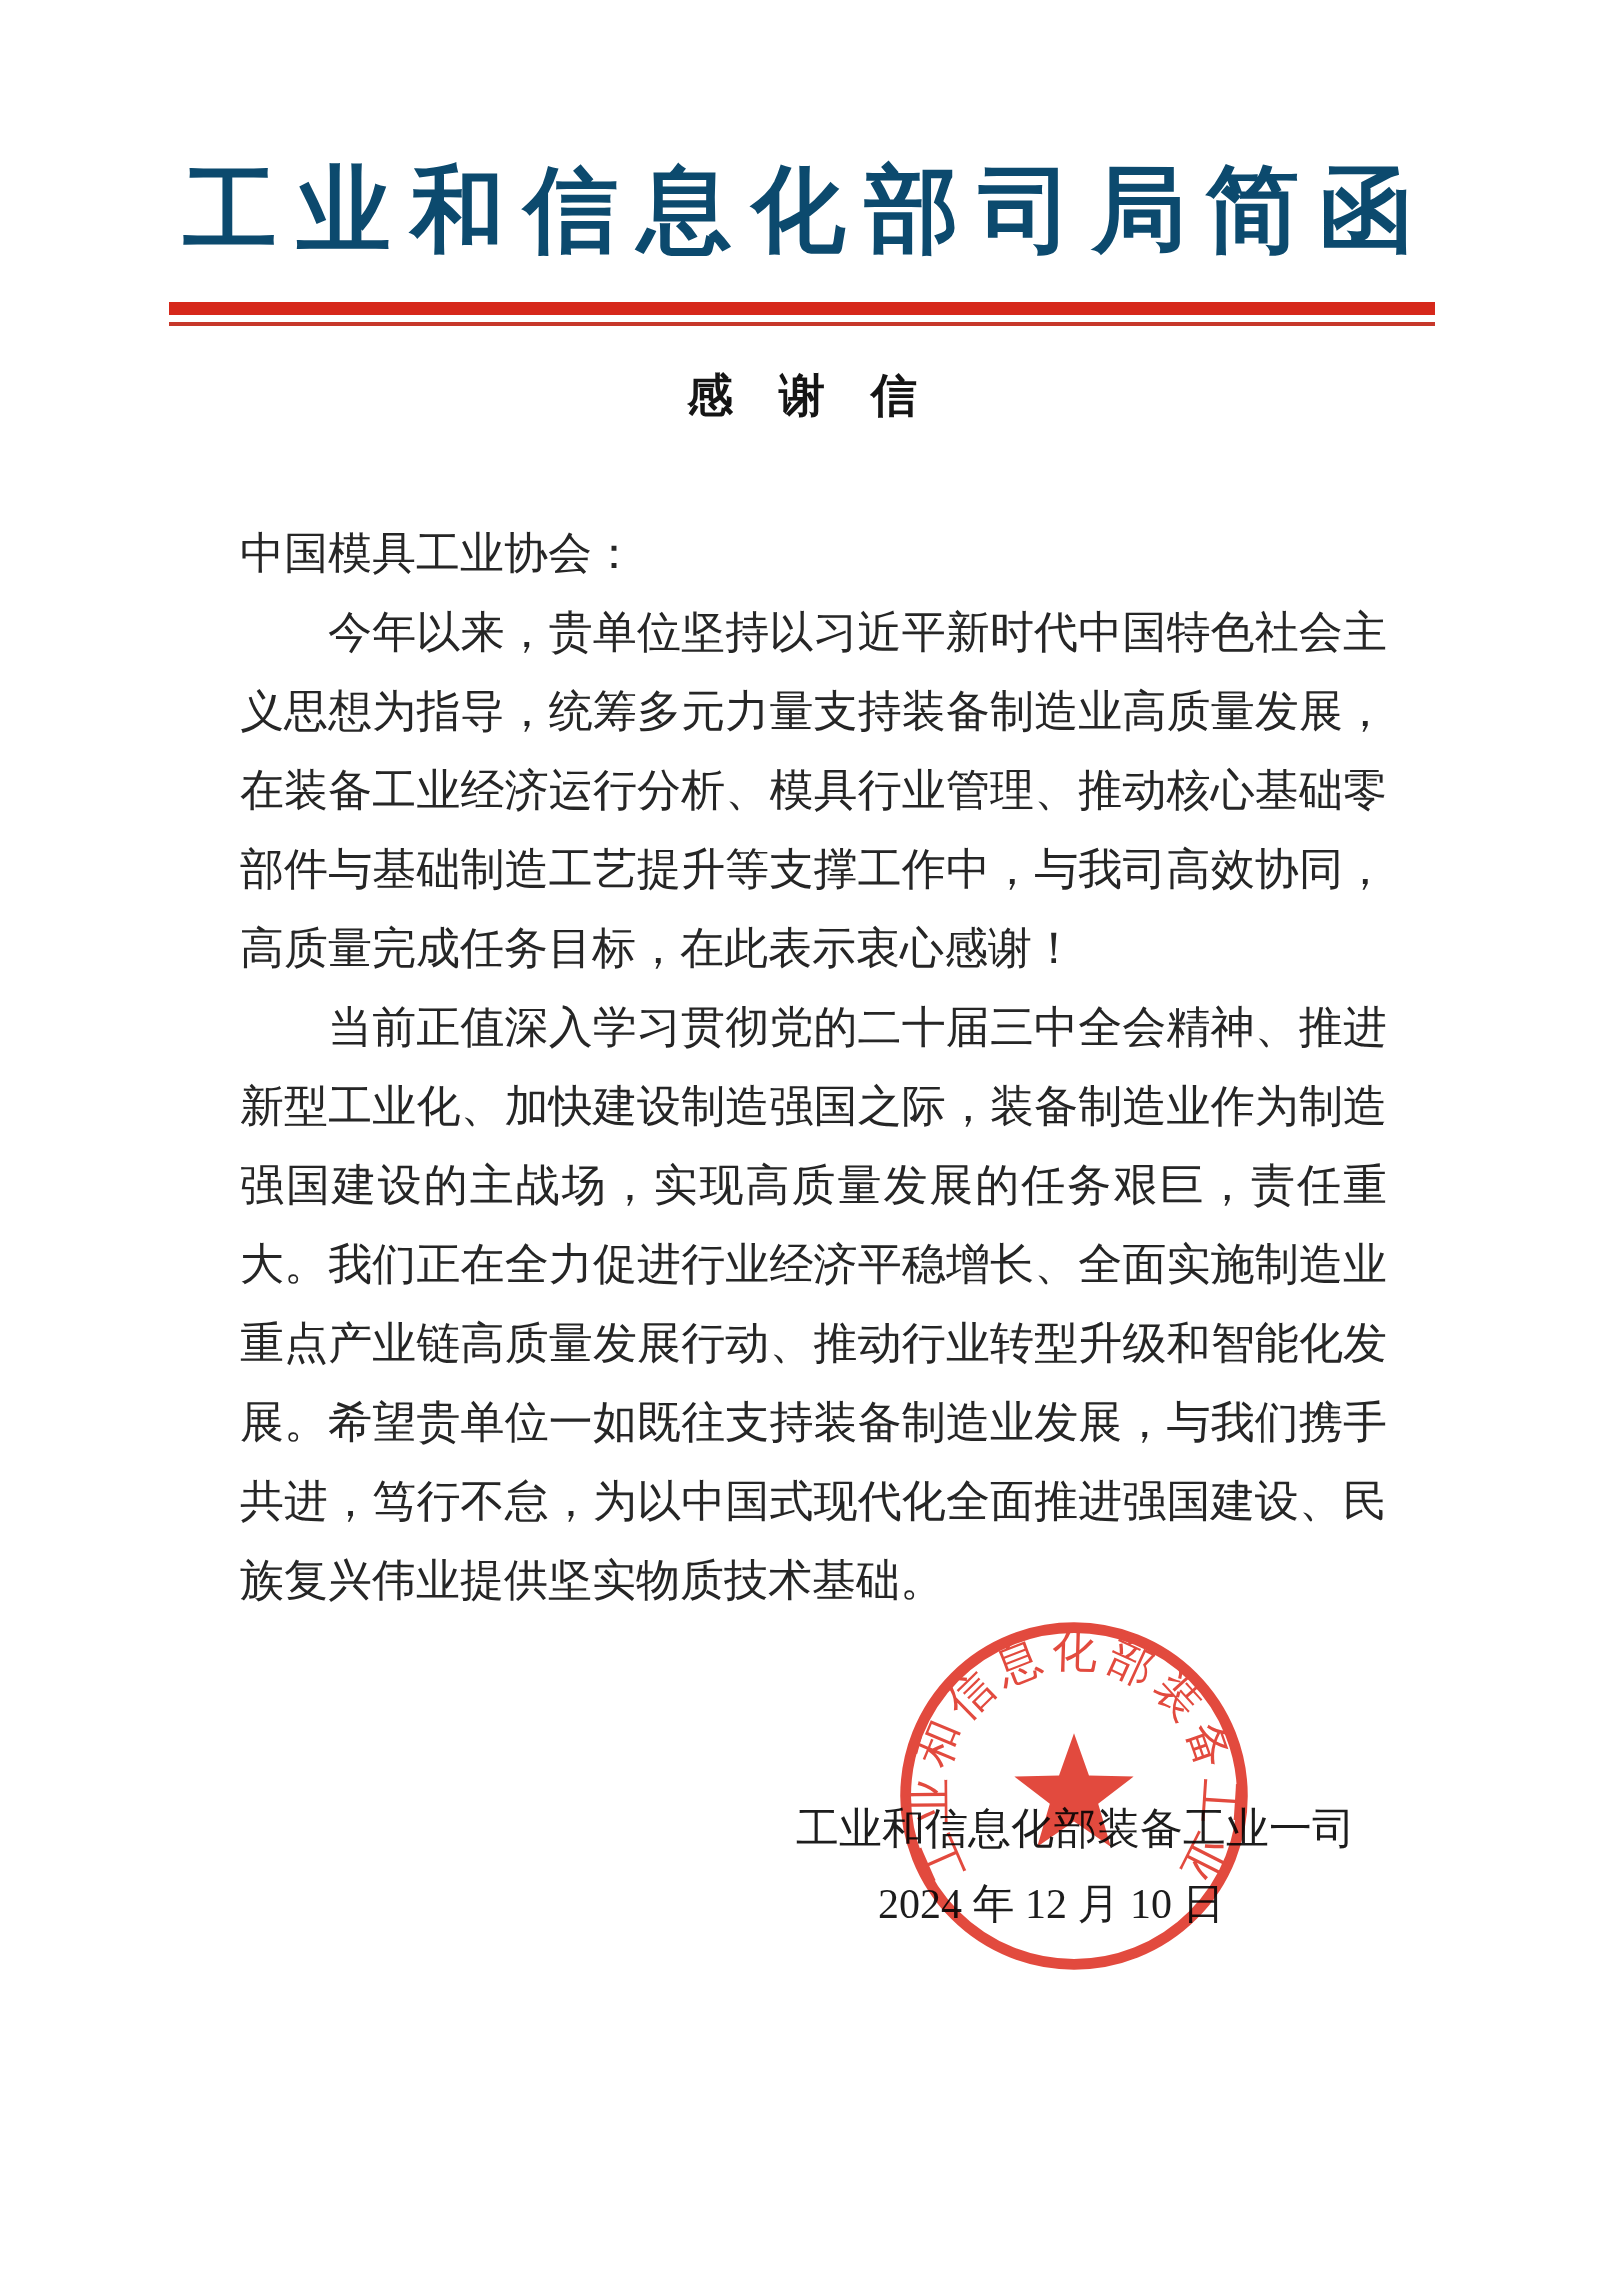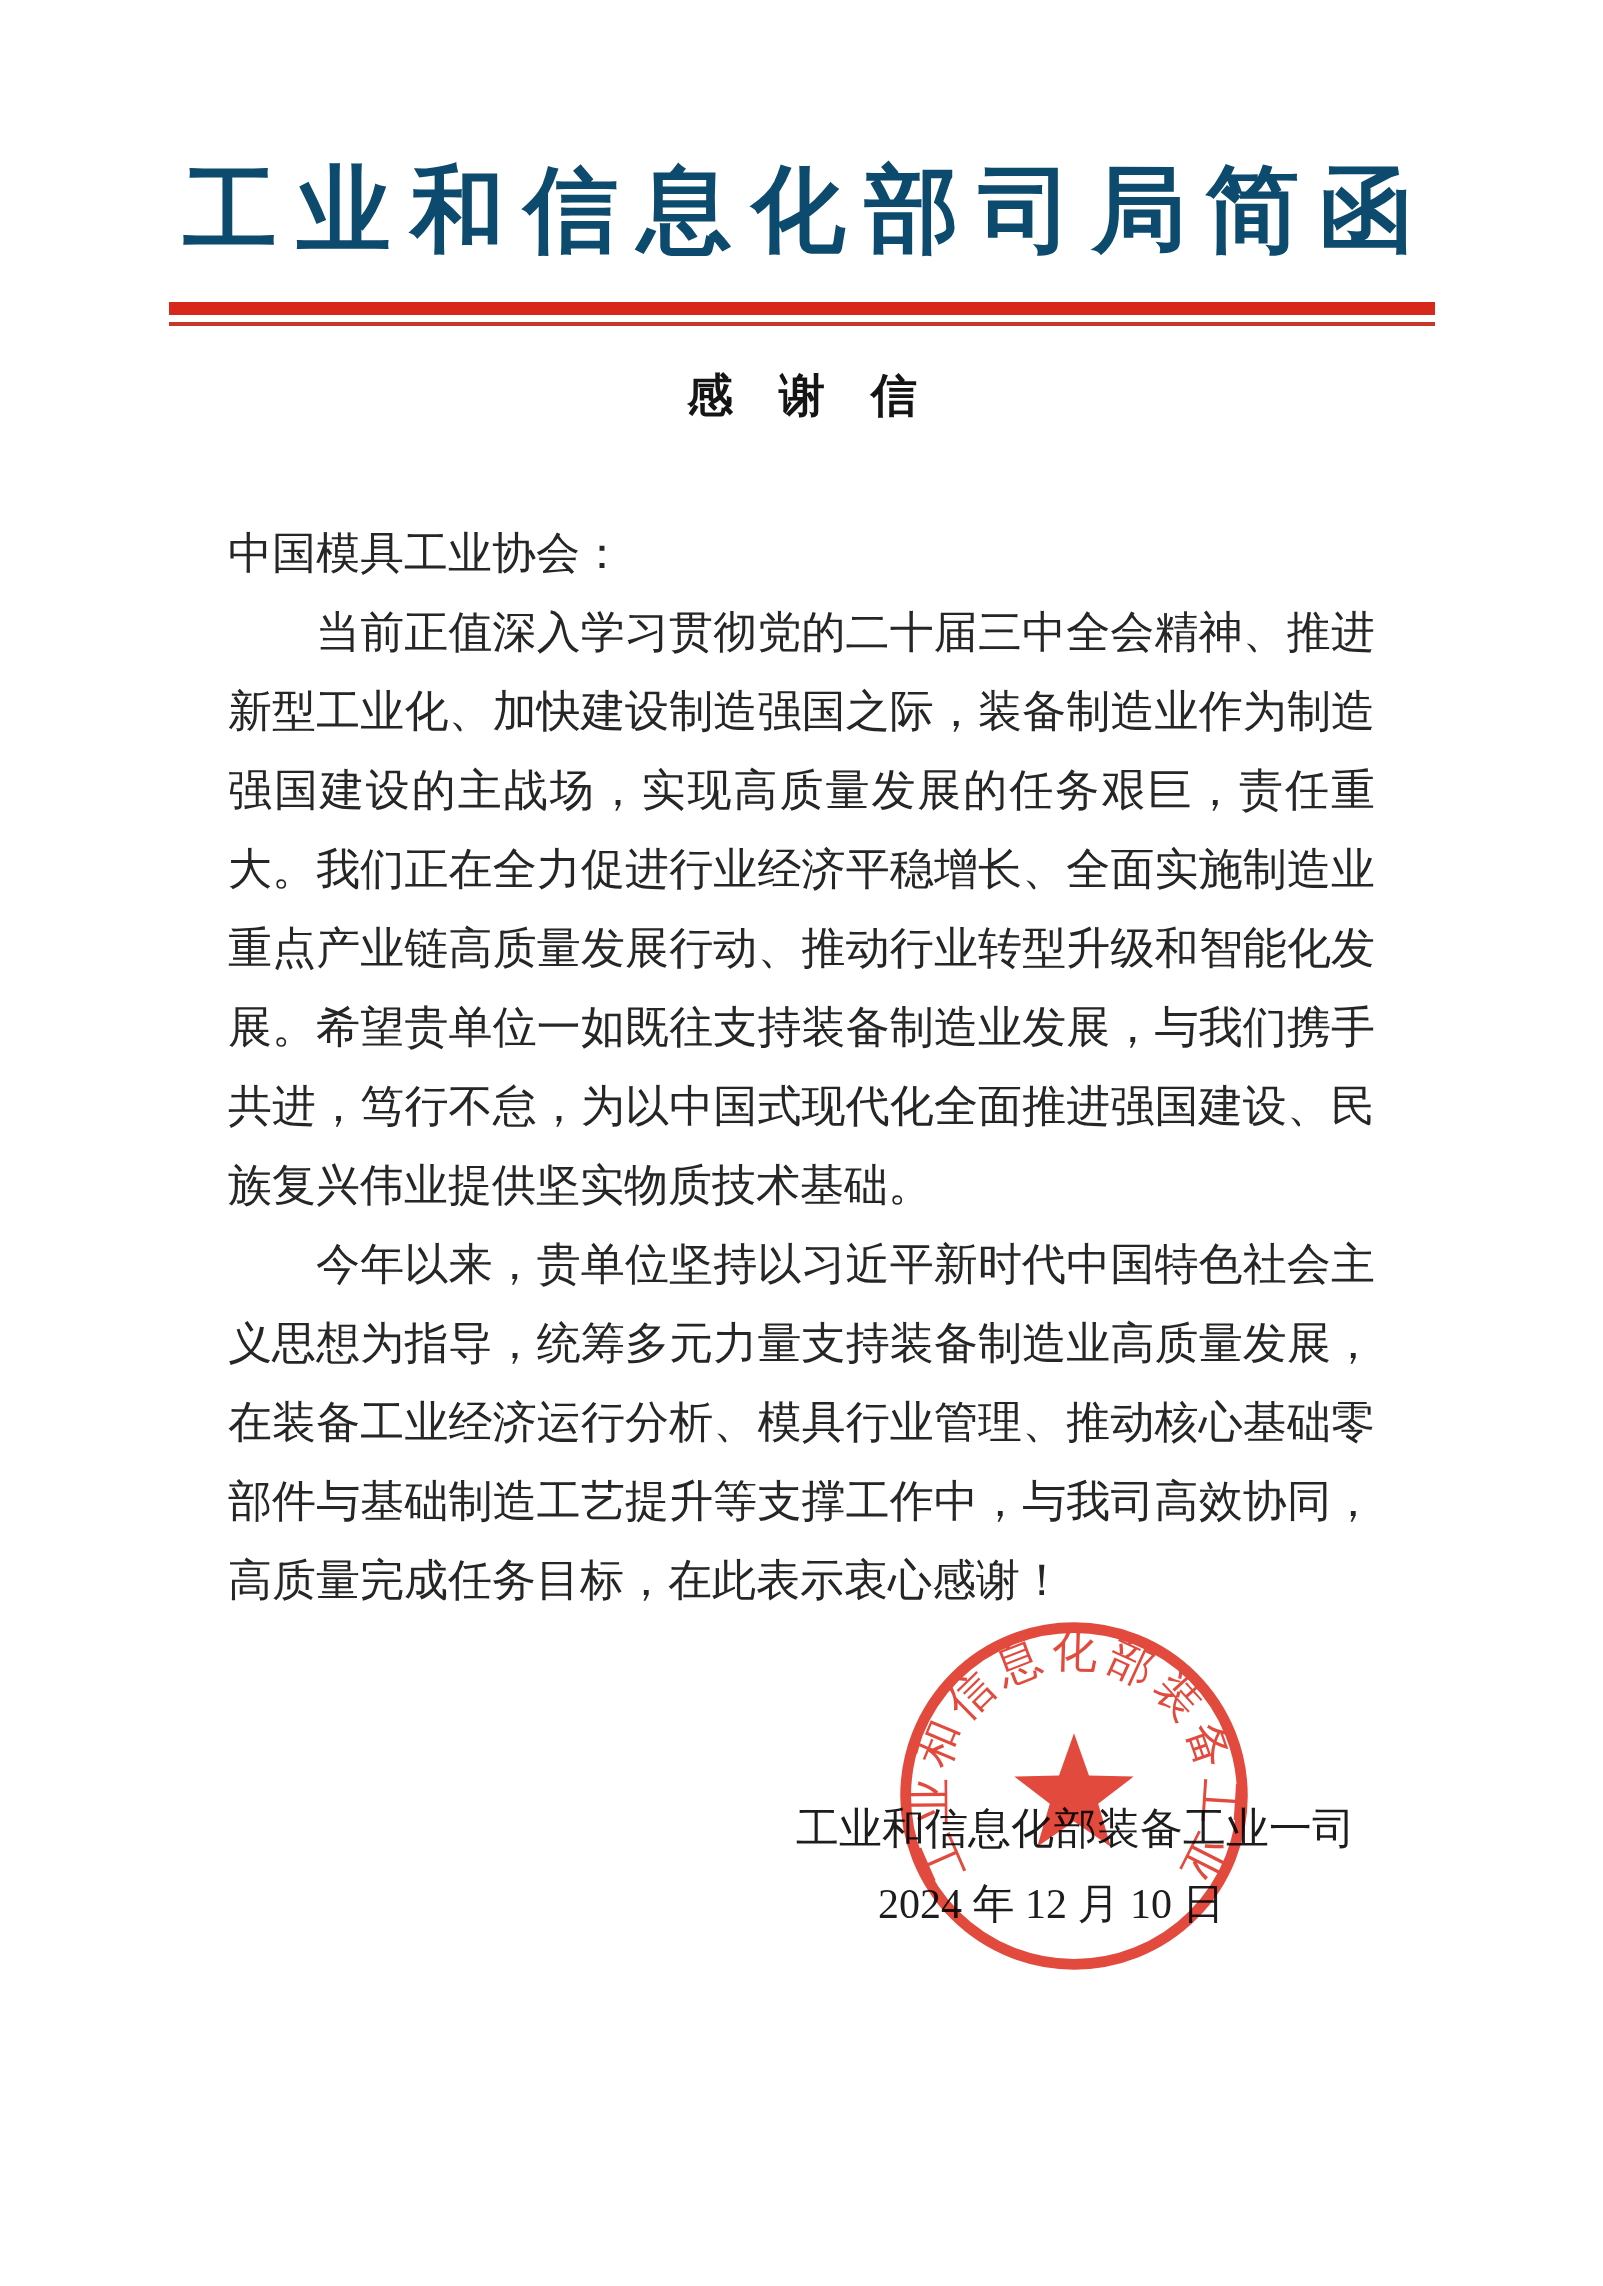--- a/index.html
+++ b/index.html
@@ -26,21 +26,21 @@
     position:absolute;top:322px;left:169px;width:1266px;height:3.9px;
     background:#c7372a;
   }
   .doc-title{
     position:absolute;top:365px;left:0;width:1604px;
     text-align:center;
     font-size:46px;font-weight:bold;color:#151515;
     white-space:nowrap;
   }
   .body-block{
-    position:absolute;top:514px;left:228px;width:1147px;
+    position:absolute;top:514px;left:240px;width:1147px;
     font-size:44px;line-height:79px;color:#262626;
     text-align:justify;
     text-justify:inter-ideograph;
   }
   .body-block p{margin:0;padding:0;}
   .body-block p.indent{text-indent:88px;}
   .signature{
     position:absolute;top:1800px;left:796px;
     font-size:43px;color:#1d1d1d;
     white-space:nowrap;
@@ -67,22 +67,22 @@
 
   <div class="letterhead-title">工业和信息化部司局简函</div>
 
   <div class="rule-thick"></div>
   <div class="rule-thin"></div>
 
   <div class="doc-title">感　谢　信</div>
 
   <div class="body-block">
     <p>中国模具工业协会：</p>
+    <p class="indent">今年以来，贵单位坚持以习近平新时代中国特色社会主义思想为指导，统筹多元力量支持装备制造业高质量发展，在装备工业经济运行分析、模具行业管理、推动核心基础零部件与基础制造工艺提升等支撑工作中，与我司高效协同，高质量完成任务目标，在此表示衷心感谢！</p>
     <p class="indent">当前正值深入学习贯彻党的二十届三中全会精神、推进新型工业化、加快建设制造强国之际，装备制造业作为制造强国建设的主战场，实现高质量发展的任务艰巨，责任重大。我们正在全力促进行业经济平稳增长、全面实施制造业重点产业链高质量发展行动、推动行业转型升级和智能化发展。希望贵单位一如既往支持装备制造业发展，与我们携手共进，笃行不怠，为以中国式现代化全面推进强国建设、民族复兴伟业提供坚实物质技术基础。</p>
-    <p class="indent">今年以来，贵单位坚持以习近平新时代中国特色社会主义思想为指导，统筹多元力量支持装备制造业高质量发展，在装备工业经济运行分析、模具行业管理、推动核心基础零部件与基础制造工艺提升等支撑工作中，与我司高效协同，高质量完成任务目标，在此表示衷心感谢！</p>
   </div>
 
   <div class="signature">工业和信息化部装备工业一司</div>
 
   <div class="date-line">2024 年 12 月 10 日</div>
 
   <div class="seal">
     <svg viewBox="0 0 380 380" xmlns="http://www.w3.org/2000/svg">
       <circle cx="190" cy="190" r="172" fill="none" stroke="#e03a2d" stroke-width="11"></circle>
       <polygon points="190,126 205.3,169 250.9,170.2 214.7,198 227.6,241.8 190,216 152.4,241.8 165.3,198 129.1,170.2 174.7,169" fill="#e03a2d"></polygon>

